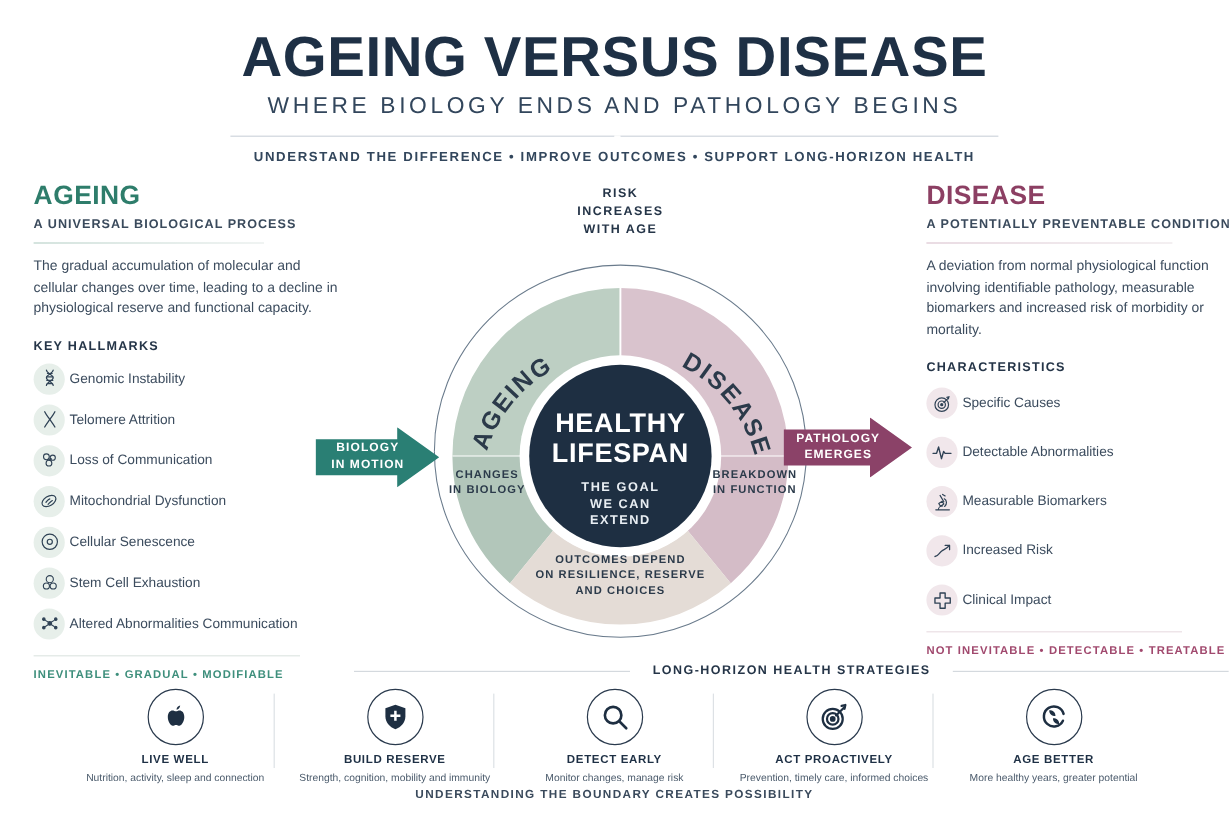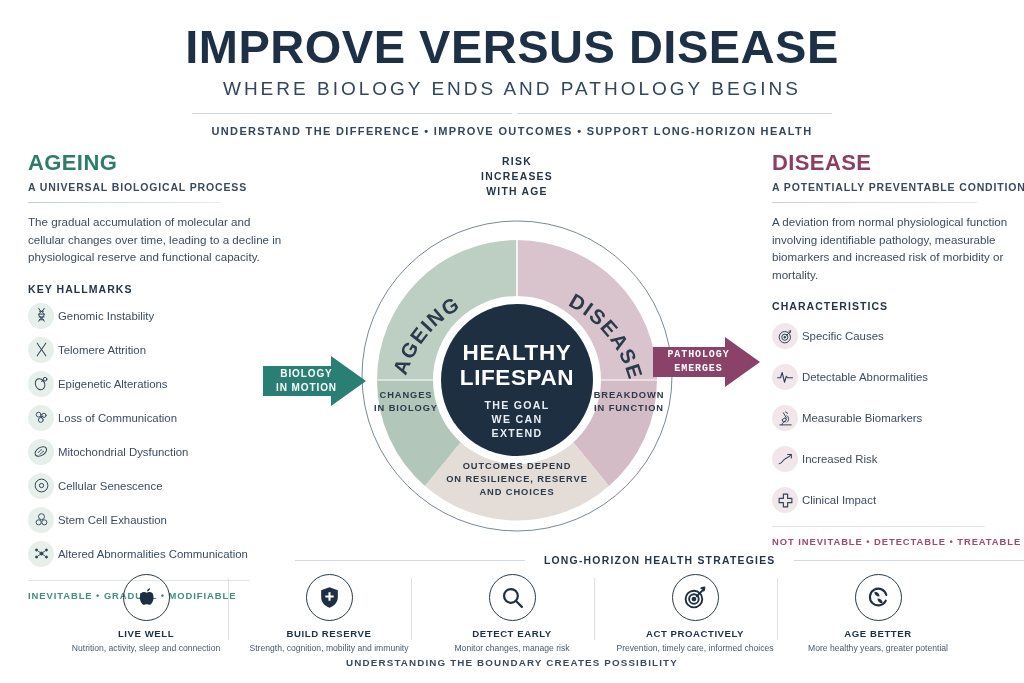--- a/index.html
+++ b/index.html
@@ -69,21 +69,21 @@
   }
 
   
   .side-arrow{position:absolute;display:flex;align-items:center;justify-content:center;}
   .side-arrow span{
     color:#fff;font-size:10px;font-weight:700;letter-spacing:.9px;
     line-height:1.45;text-align:center;position:relative;z-index:2;
   }
   #arrow-left{left:263px;top:356px;width:103px;height:50px;}
   #arrow-left span{margin-left:-8px;}
-  #arrow-right{left:653px;top:337px;width:107px;height:50px;font-family:Liberation Mono, monospace;}
+  #arrow-right{left:653px;top:348px;width:107px;height:50px;}
   #arrow-right span{margin-left:-8px;}
   .side-arrow svg{position:absolute;left:0;top:0;}
 
   
   #strat-head{position:absolute;left:0;top:551px;width:1024px;text-align:right;}
   #strat-head .txt{
     font-size:10.4px;font-weight:700;letter-spacing:1.25px;color:#253548;
     display:inline-block;vertical-align:middle;
   }
   #strat-head .ln{
@@ -109,21 +109,21 @@
 
   #footer{
     position:absolute;left:0;top:657px;width:1024px;text-align:center;
     font-size:9.8px;font-weight:700;letter-spacing:1.15px;color:#3a4a5c;
   }
 </style>
 </head>
 <body>
 
 <div id="header">
-  <div id="main-title">IMPROVE VERSUS DISEASE</div>
+  <div id="main-title">AGEING VERSUS DISEASE</div>
   <div id="subtitle">WHERE BIOLOGY ENDS AND PATHOLOGY BEGINS</div>
   <div id="header-rule"></div>
   <div id="tagline">UNDERSTAND THE DIFFERENCE  •  IMPROVE OUTCOMES  •  SUPPORT LONG-HORIZON HEALTH</div>
 </div>
 
 <div class="col" id="col-left">
   <div class="col-title" id="ageing-title">AGEING</div>
   <div class="col-sub">A UNIVERSAL BIOLOGICAL PROCESS</div>
   <div class="col-rule" id="ageing-rule"></div>
   <div class="col-desc">The gradual accumulation of molecular and cellular changes over time, leading to a decline in physiological reserve and functional capacity.</div>
@@ -143,30 +143,20 @@
   <div class="item">
     <span class="bubble">
       <svg width="17" height="17" viewBox="0 0 24 24" fill="none" stroke="#2f4255" stroke-width="1.5" stroke-linecap="round">
         <path d="M6 3c2 4 4 6 6 9s4 5 6 9"></path>
           <path d="M18 3c-2 4-4 6-6 9s-4 5-6 9"></path>
       </svg>
     </span>
     <span class="lbl">Telomere Attrition</span>
   </div>
 
-  <div class="item">
-    <span class="bubble">
-      <svg width="17" height="17" viewBox="0 0 24 24" fill="none" stroke="#2f4255" stroke-width="1.4" stroke-linecap="round">
-        <ellipse cx="10" cy="13" rx="6.5" ry="8" transform="rotate(-25 10 13)"></ellipse>
-        <circle cx="17" cy="6" r="2.6"></circle>
-          <path d="M12 9l3-1.5"></path>
-      </svg>
-    </span>
-    <span class="lbl">Epigenetic Alterations</span>
-  </div>
 
   <div class="item">
     <span class="bubble">
       <svg width="17" height="17" viewBox="0 0 24 24" fill="none" stroke="#2f4255" stroke-width="1.3" stroke-linecap="round">
         <circle cx="8" cy="8" r="3.4"></circle>
           <circle cx="15.5" cy="9" r="3"></circle>
           <circle cx="11" cy="15.5" r="3.4"></circle>
         <path d="M10.6 10.6l2 2M11 11l3-0.6"></path>
       </svg>
     </span>

